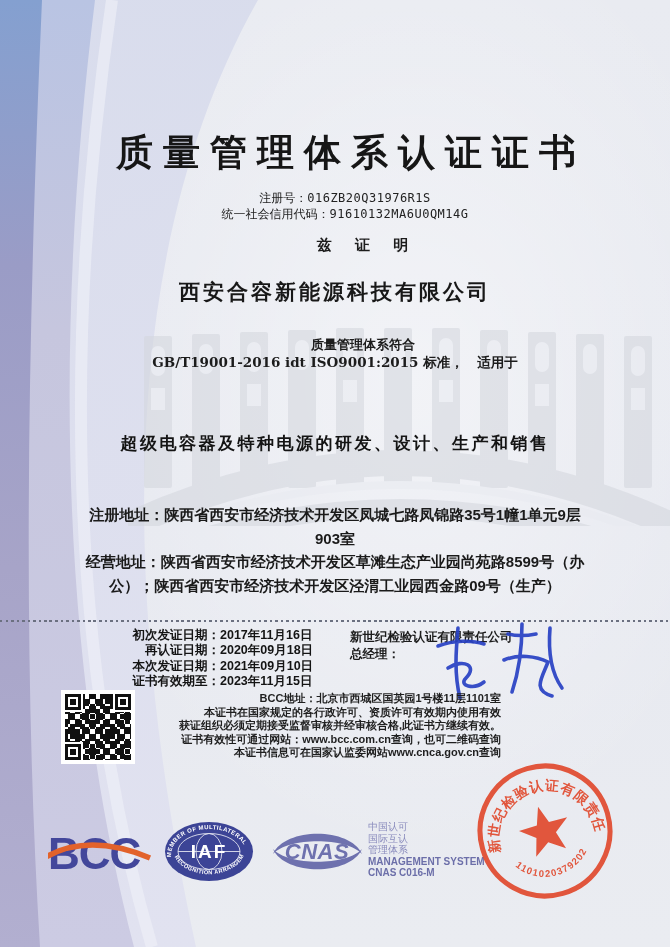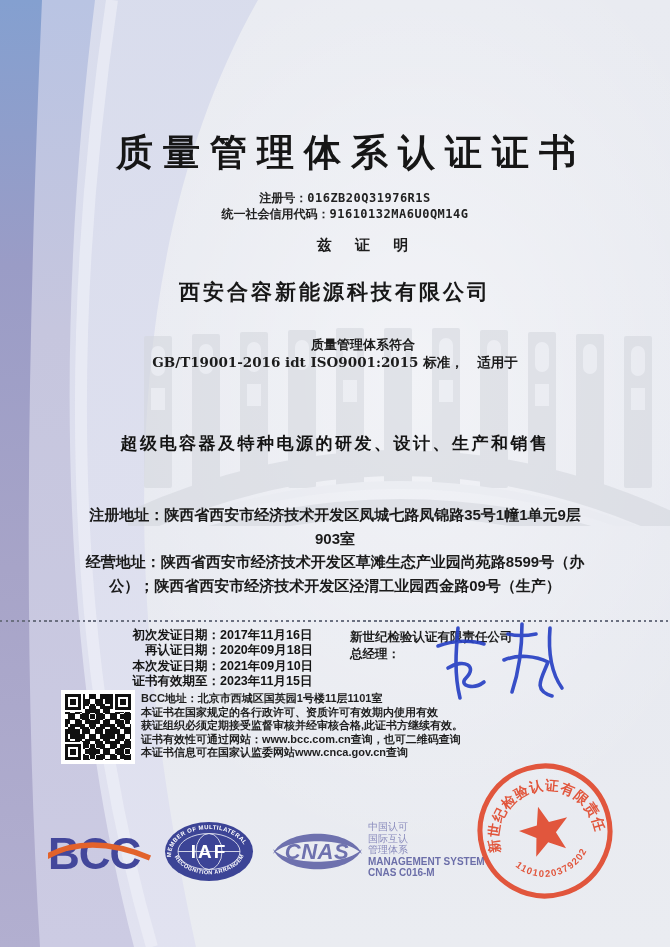--- a/index.html
+++ b/index.html
@@ -9,21 +9,21 @@
       radial-gradient(ellipse at 62% 40%, rgba(255,255,255,.45), rgba(255,255,255,0) 60%),
       linear-gradient(180deg,#e9ebf1 0%,#e7e9f0 55%,#eaecf1 100%);
     font-family:"Liberation Sans", sans-serif;color:#1c1c1c;
   }
   svg{display:block}
   .abs{position:absolute;}
   .bands{left:0;top:0;width:670px;height:947px;}
   .watermark{left:128px;top:328px;width:544px;height:198px;opacity:.55;}
   .ctr{left:0;width:670px;text-align:center;}
   .title{top:112px;font-family:"DejaVu Serif", serif;font-size:37px;font-weight:600;letter-spacing:10px;color:#161616;}
-  .regline{font-family:"DejaVu Serif", serif;font-size:12px;font-weight:700;line-height:16px;color:#222;margin-left:20px;}
+  .regline{font-family:"DejaVu Serif", serif;font-size:12px;font-weight:400;line-height:16px;color:#222;margin-left:20px;}
   .regblock{top:190px;}
   .regline .val{font-family:"DejaVu Sans Mono", monospace;font-size:12px;letter-spacing:.5px;}
   .certify{top:236px;font-family:"DejaVu Serif", serif;font-size:15px;font-weight:700;letter-spacing:9px;margin-left:32px;}
   .company{top:278px;font-family:"DejaVu Serif", serif;font-size:21px;font-weight:600;letter-spacing:3px;color:#181818;}
   .conform{top:336px;font-family:"DejaVu Serif", serif;font-size:13px;font-weight:600;padding-left:28px;}
   .standard{top:354px;font-family:"DejaVu Serif", serif;font-size:13.5px;font-weight:600;}
   .scope{top:432px;font-family:"DejaVu Serif", serif;font-size:17px;font-weight:600;letter-spacing:2.5px;color:#141414;}
   .addresses{top:503px;line-height:23.6px;font-size:15px;font-weight:700;color:#1a1a1a;}
   .divider{left:0;top:620px;width:670px;height:2px;
     background:repeating-linear-gradient(90deg,#6b7080 0 2.5px,transparent 2.5px 5.5px);}
@@ -36,21 +36,21 @@
   .sig{left:420px;top:616px;width:178px;height:94px;}
   .qr{left:61px;top:690px;width:74px;height:74px;background:#fff;padding:4px;box-sizing:border-box;}
   .qr-pattern{position:relative;width:100%;height:100%;background-color:#fff;
     background-image:
       conic-gradient(#101010 25%, transparent 0 50%, #101010 0 75%, transparent 0),
       conic-gradient(transparent 25%, #101010 0 50%, transparent 0 75%, #101010 0);
     background-size:10px 10px,14px 14px;background-position:0 0,3px 5px;}
   .finder{position:absolute;width:16px;height:16px;border:3px solid #101010;background:#fff;box-sizing:border-box;box-shadow:0 0 0 2px #fff;}
   .finder::after{content:"";position:absolute;inset:2px;background:#101010;}
   .f-tl{top:0;left:0}.f-tr{top:0;right:0}.f-bl{bottom:0;left:0}
-  .footer{left:141px;top:692px;width:360px;font-size:11px;font-weight:700;line-height:13.6px;color:#1f1f1f;}
+  .footer{left:141px;top:692px;width:360px;font-size:11px;font-weight:700;line-height:13.6px;color:#1f1f1f;text-align:right;}
   .logo-bcc{left:48px;top:826px;width:104px;height:52px;}
   .logo-iaf{left:163px;top:820px;width:92px;height:63px;}
   .logo-cnas{left:269px;top:822px;width:97px;height:60px;}
   .cnas-block{left:368px;top:821px;font-size:10px;line-height:11.5px;color:#8a8cbd;}
   .cnas-block .en{font-weight:700;color:#6c6fa9;}
   .stamp{left:474px;top:760px;width:142px;height:142px;transform:rotate(-16deg);opacity:.92;}
 </style>
 </head>
 <body>
 

